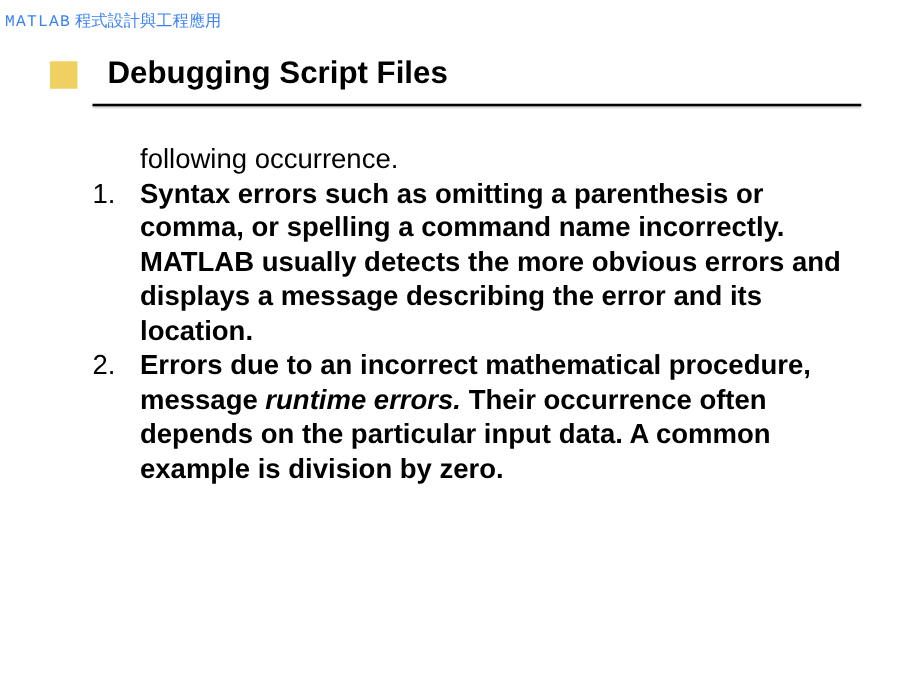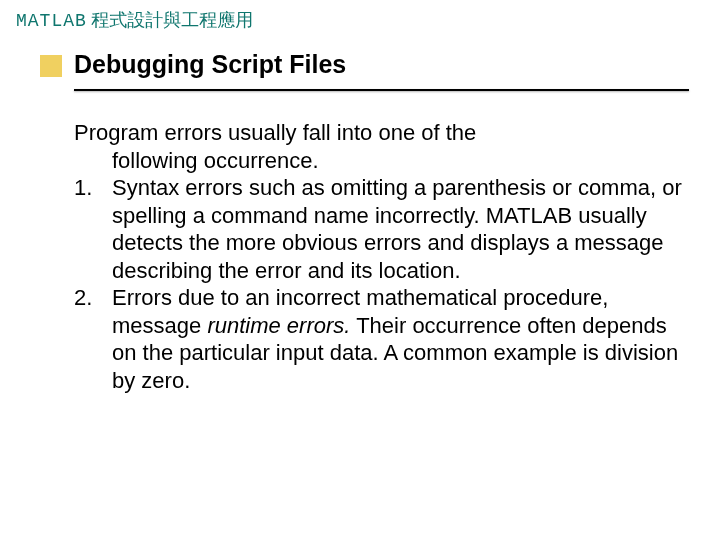--- a/index.html
+++ b/index.html
@@ -9,38 +9,38 @@
     }
     body {
       width: 720px;
       height: 540px;
       background: #ffffff;
       font-family: Arial, sans-serif;
       position: relative;
       overflow: hidden;
     }
     .header {
-      padding: 8px 16px;
-      font-size: 18px;
+      padding: 8px 4px;
+      font-size: 13px;
       font-family: "SimSun", "MingLiU", serif;
-      color: #0f766e;
+      color: #3b82f6;
     }
     .header .matlab {
       font-family: "Courier New", monospace;
       letter-spacing: 1px;
     }
     .title-section {
       margin-top: 10px;
       margin-left: 40px;
       position: relative;
     }
     .title-row {
       display: flex;
       align-items: center;
-      gap: 12px;
+      gap: 24px;
     }
     .accent-square {
       width: 22px;
       height: 22px;
       background: #f0d060;
       flex-shrink: 0;
       margin-top: 2px;
     }
     .title-text {
       font-size: 25px;
@@ -71,20 +71,21 @@
     }
     .list-item {
       display: flex;
     }
     .list-num {
       width: 38px;
       flex-shrink: 0;
     }
     .list-body {
       flex: 1;
+      font-weight: bold;
     }
     .italic {
       font-style: italic;
       text-align: right;
     }
   </style>
 </head>
 <body>
 
 <div class="header">
@@ -93,21 +94,20 @@
 
 <div class="title-section">
   <div class="title-row">
     <div class="accent-square"></div>
     <div class="title-text">Debugging Script Files</div>
   </div>
   <div class="title-underline"></div>
 </div>
 
 <div class="content">
-  <div class="intro">Program errors usually fall into one of the</div>
   <div class="intro-l2">following occurrence.</div>
 
   <div class="list-item">
     <div class="list-num">1.</div>
     <div class="list-body">Syntax errors such as omitting a parenthesis or comma, or spelling a command name incorrectly. MATLAB usually detects the more obvious errors and displays a message describing the error and its location.</div>
   </div>
 
   <div class="list-item">
     <div class="list-num">2.</div>
     <div class="list-body">

